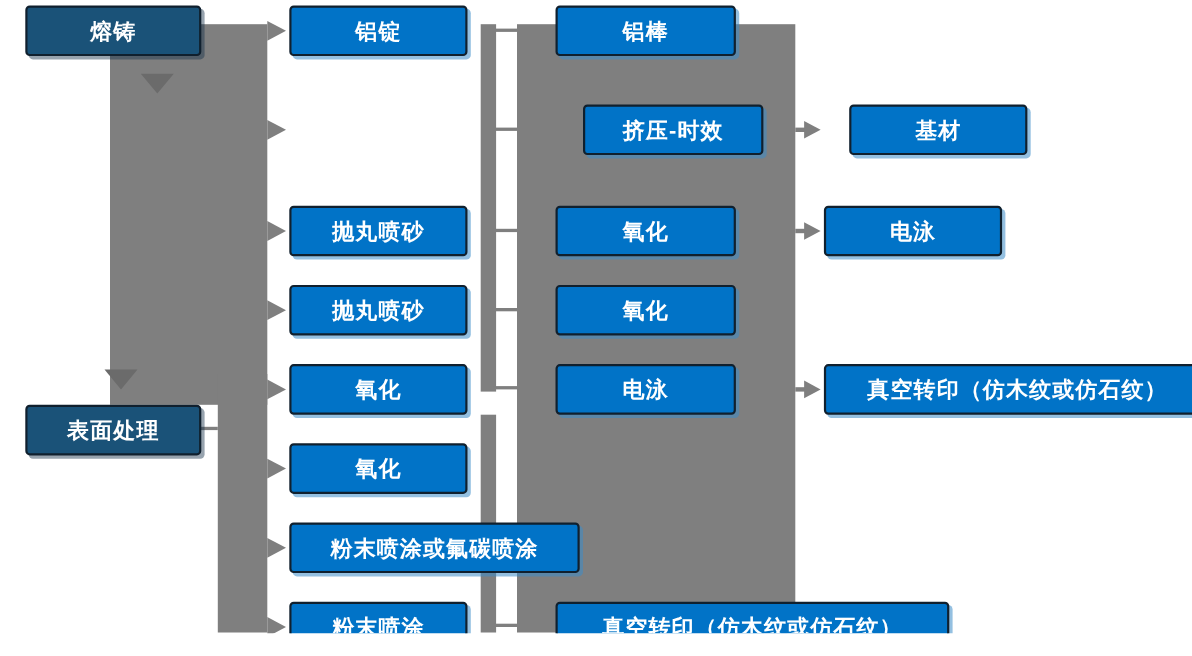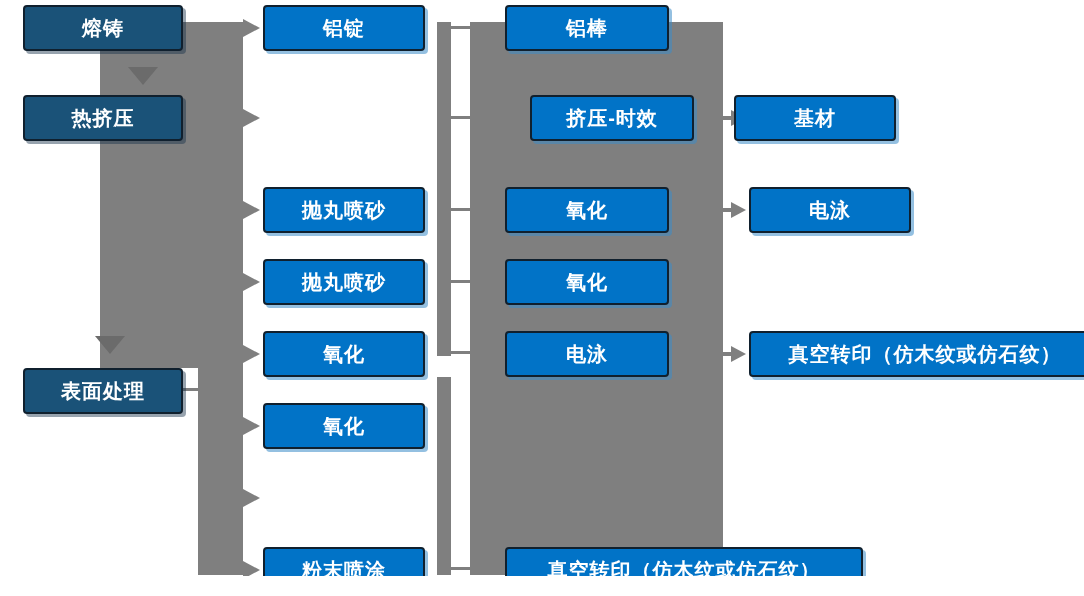--- a/index.html
+++ b/index.html
@@ -73,34 +73,34 @@
 
     <rect x="703" y="116" width="9" height="4" fill="#7f7f7f"></rect>
     <polygon points="711,110 711,126 726,118" fill="#7f7f7f"></polygon>
     <rect x="703" y="208" width="9" height="4" fill="#7f7f7f"></rect>
     <polygon points="711,202 711,218 726,210" fill="#7f7f7f"></polygon>
     <rect x="703" y="352" width="9" height="4" fill="#7f7f7f"></rect>
     <polygon points="711,346 711,362 726,354" fill="#7f7f7f"></polygon>
   </svg>
 
   <div class="box dark" style="left:3px;top:5px;width:160px">熔铸</div>
-  <div class="box dark" style="left:3px;top:95px;width:160px">热挤压</div>
   <div class="box dark" style="left:3px;top:368px;width:160px">表面处理</div>
 
   <div class="box bright" style="left:243px;top:5px;width:162px">铝锭</div>
   <div class="box bright" style="left:243px;top:187px;width:162px">抛丸喷砂</div>
   <div class="box bright" style="left:243px;top:259px;width:162px">抛丸喷砂</div>
   <div class="box bright" style="left:243px;top:331px;width:162px">氧化</div>
   <div class="box bright" style="left:243px;top:403px;width:162px">氧化</div>
+  <div class="box bright" style="left:243px;top:475px;width:264px">粉末喷涂或氟碳喷涂</div>
   <div class="box bright" style="left:485px;top:5px;width:164px">铝棒</div>
 
   <div class="box bright" style="left:243px;top:547px;width:162px">粉末喷涂</div>
   <div class="box bright" style="left:510px;top:95px;width:164px">挤压-时效</div>
   <div class="box bright" style="left:485px;top:187px;width:164px">氧化</div>
   <div class="box bright" style="left:485px;top:259px;width:164px">氧化</div>
   <div class="box bright" style="left:485px;top:331px;width:164px">电泳</div>
   <div class="box bright" style="left:485px;top:547px;width:358px">真空转印（仿木纹或仿石纹）</div>
 
-  <div class="box bright" style="left:714px;top:95px;width:162px">基材</div>
+  <div class="box bright" style="left:752px;top:95px;width:162px">基材</div>
   <div class="box bright" style="left:729px;top:187px;width:162px">电泳</div>
   <div class="box bright" style="left:729px;top:331px;width:352px">真空转印（仿木纹或仿石纹）</div>
 
 </div>
 
 </body></html>

